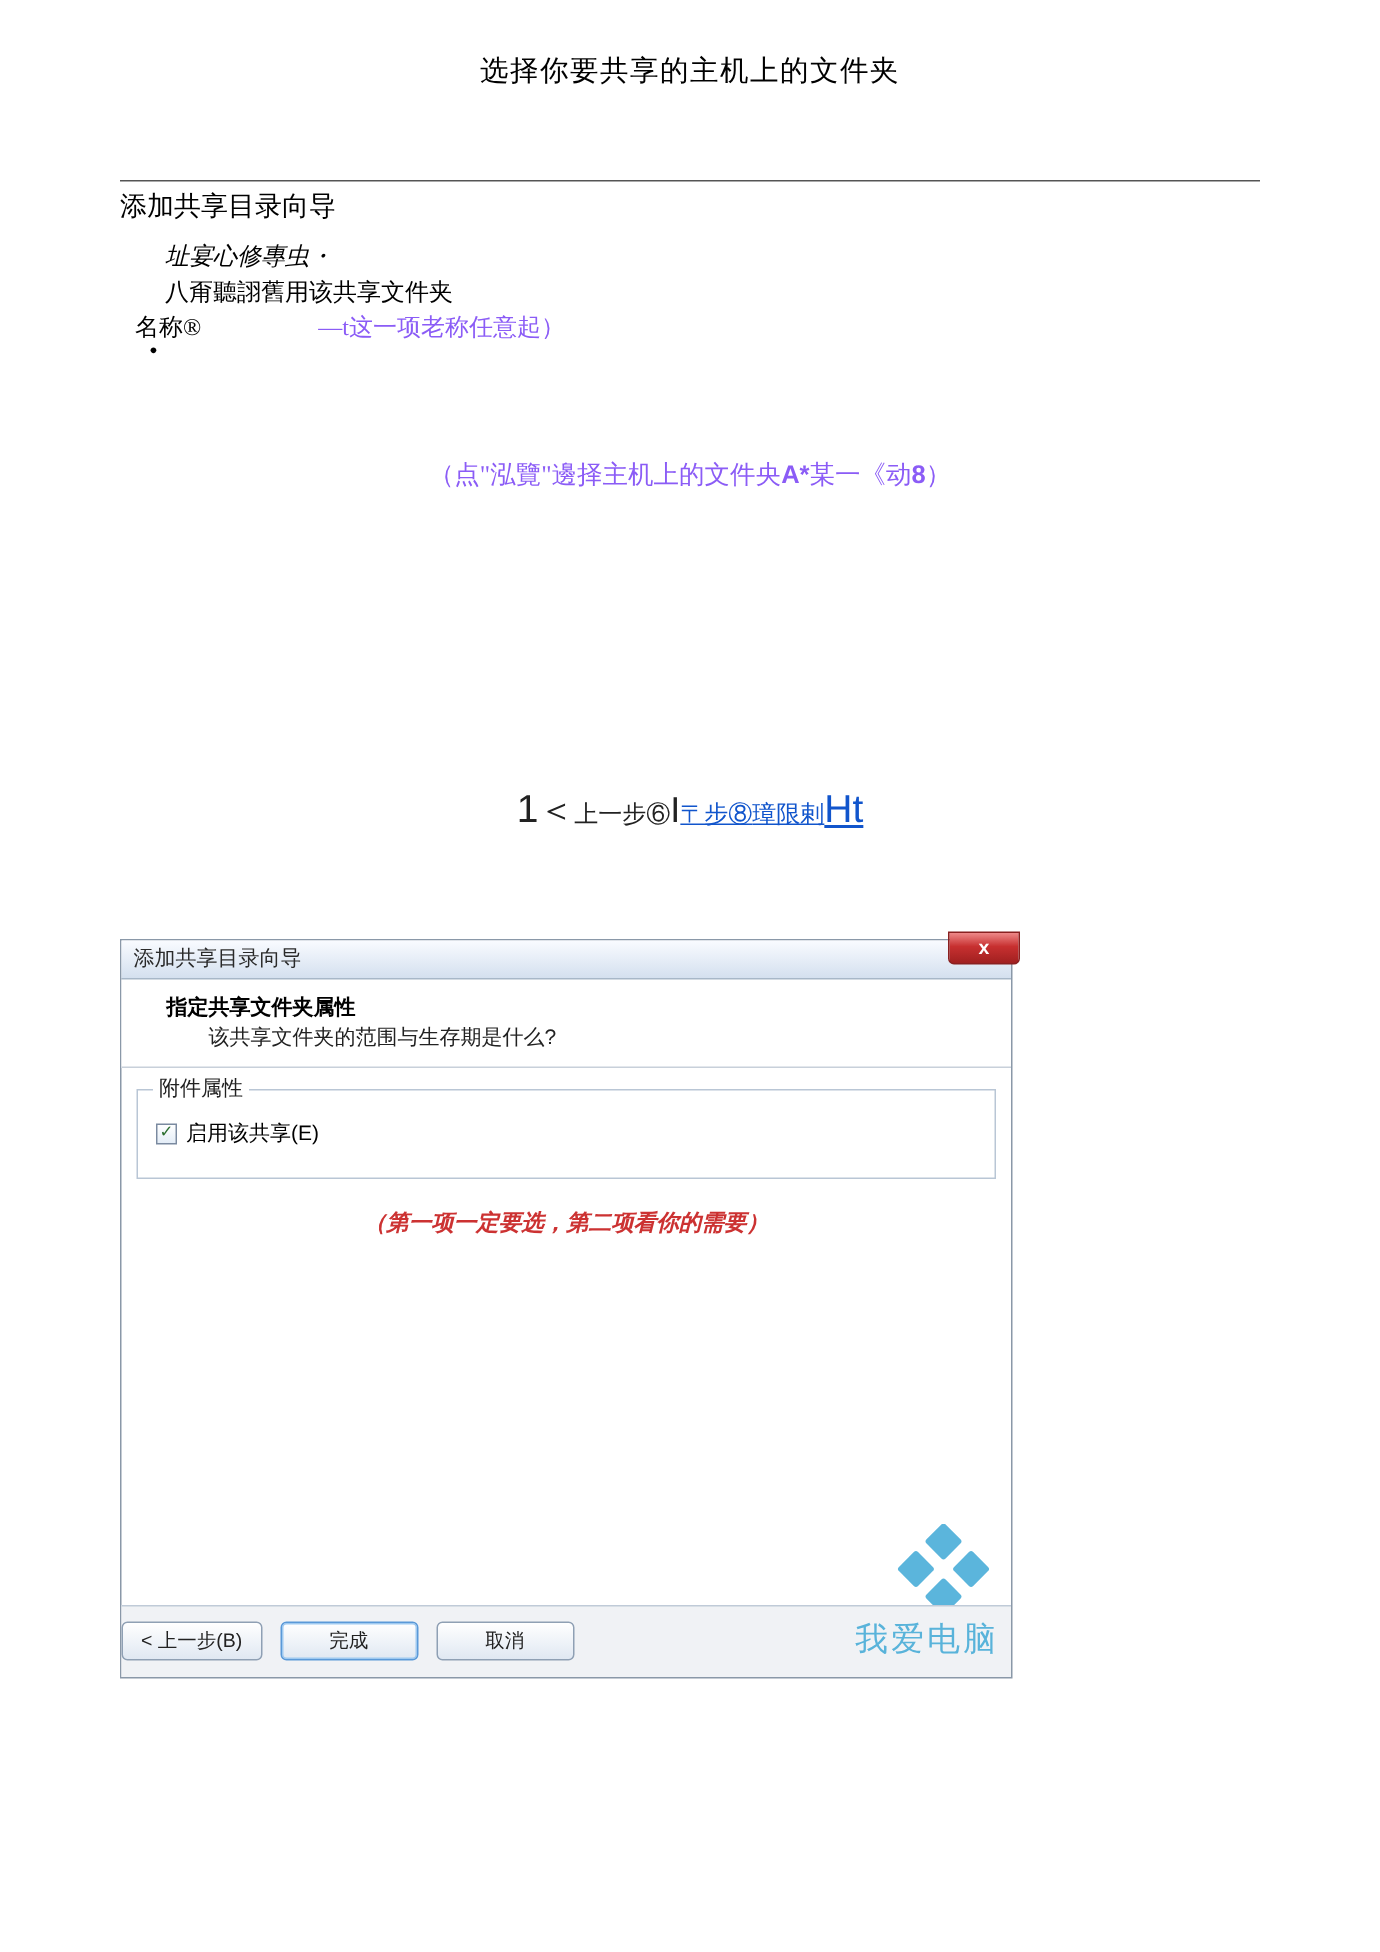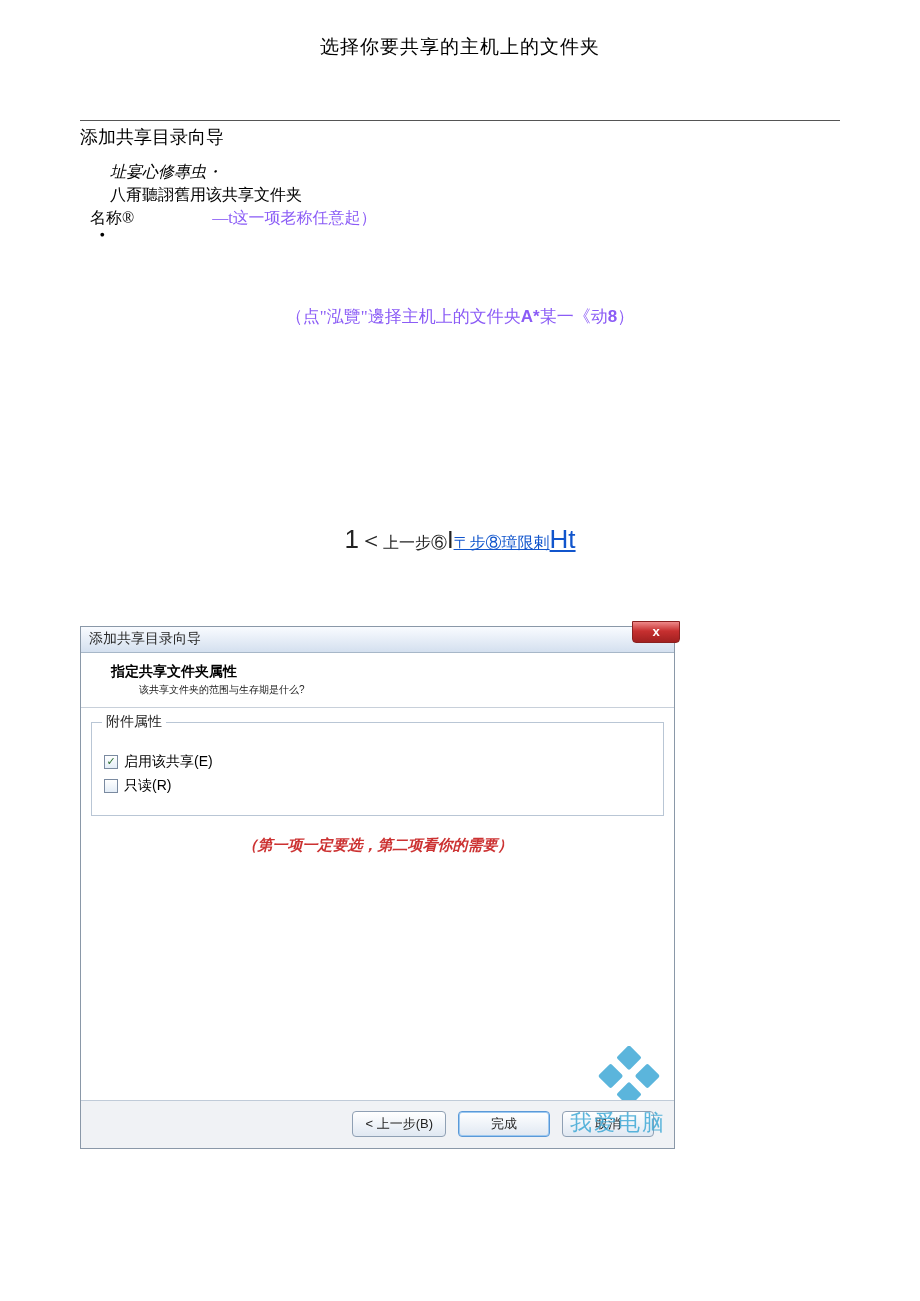--- a/index.html
+++ b/index.html
@@ -112,25 +112,25 @@
     font-size: 13px;
     line-height: 20px;
     font-family: Arial;
   }
   .subheader {
     padding: 10px 16px 10px 30px;
     border-bottom: 1px solid #c8d0da;
     background: #fff;
   }
   .subheader .h1 { font-weight: bold; font-size: 14px; }
-  .subheader .h2 { font-size: 10px; margin-left: 28px; margin-top: 2px; color: #222; }
+  .subheader .h2 { font-size: 14px; margin-left: 28px; margin-top: 2px; color: #222; }
   .group {
     margin: 14px 10px 10px 10px;
     border: 1px solid #b9c6d5;
-    padding: 24px 10px 14px 10px;
+    padding: 14px 10px 14px 10px;
     position: relative;
     background: #fff;
   }
   .group-label {
     position: absolute;
     top: -10px;
     left: 10px;
     background: #fff;
     padding: 0 4px;
     font-size: 14px;
@@ -180,23 +180,21 @@
     margin-left: auto;
     position: relative;
   }
   .wm-logo svg { display: block; }
   .buttonbar {
     height: 48px;
     border-top: 1px solid #c0cbd8;
     background: #f0f2f5;
     display: flex;
     align-items: center;
-    justify-content: flex-end;
     gap: 12px;
-    padding-right: 20px;
     position: relative;
   }
   .winbtn {
     min-width: 92px;
     height: 26px;
     border: 1px solid #8fa0b4;
     border-radius: 4px;
     background: linear-gradient(to bottom, #ffffff, #e0e8f2);
     font-size: 13px;
     color: #222;
@@ -262,24 +260,20 @@
     </div>
 
     <div class="group">
       <div class="group-label">附件属性</div>
 
       <div class="checkrow">
         <span class="checkbox">✓</span>
         <span>启用该共享(E)</span>
       </div>
 
-      <div class="checkrow">
-        <span class="checkbox"></span>
-        <span>只读(R)</span>
-      </div>
     </div>
 
     <div class="red-note2">（第一项一定要选，第二项看你的需要）</div>
 
     <div class="dialog-body-spacer">
       <div class="watermark">
         <div class="wm-logo">
           <svg viewBox="0 0 70 60" width="70" height="60">
             <g fill="#3fa9d6" opacity="0.85" transform="translate(35,30) rotate(45)">
               <rect x="-22" y="-22" width="18" height="18" rx="2"></rect>

